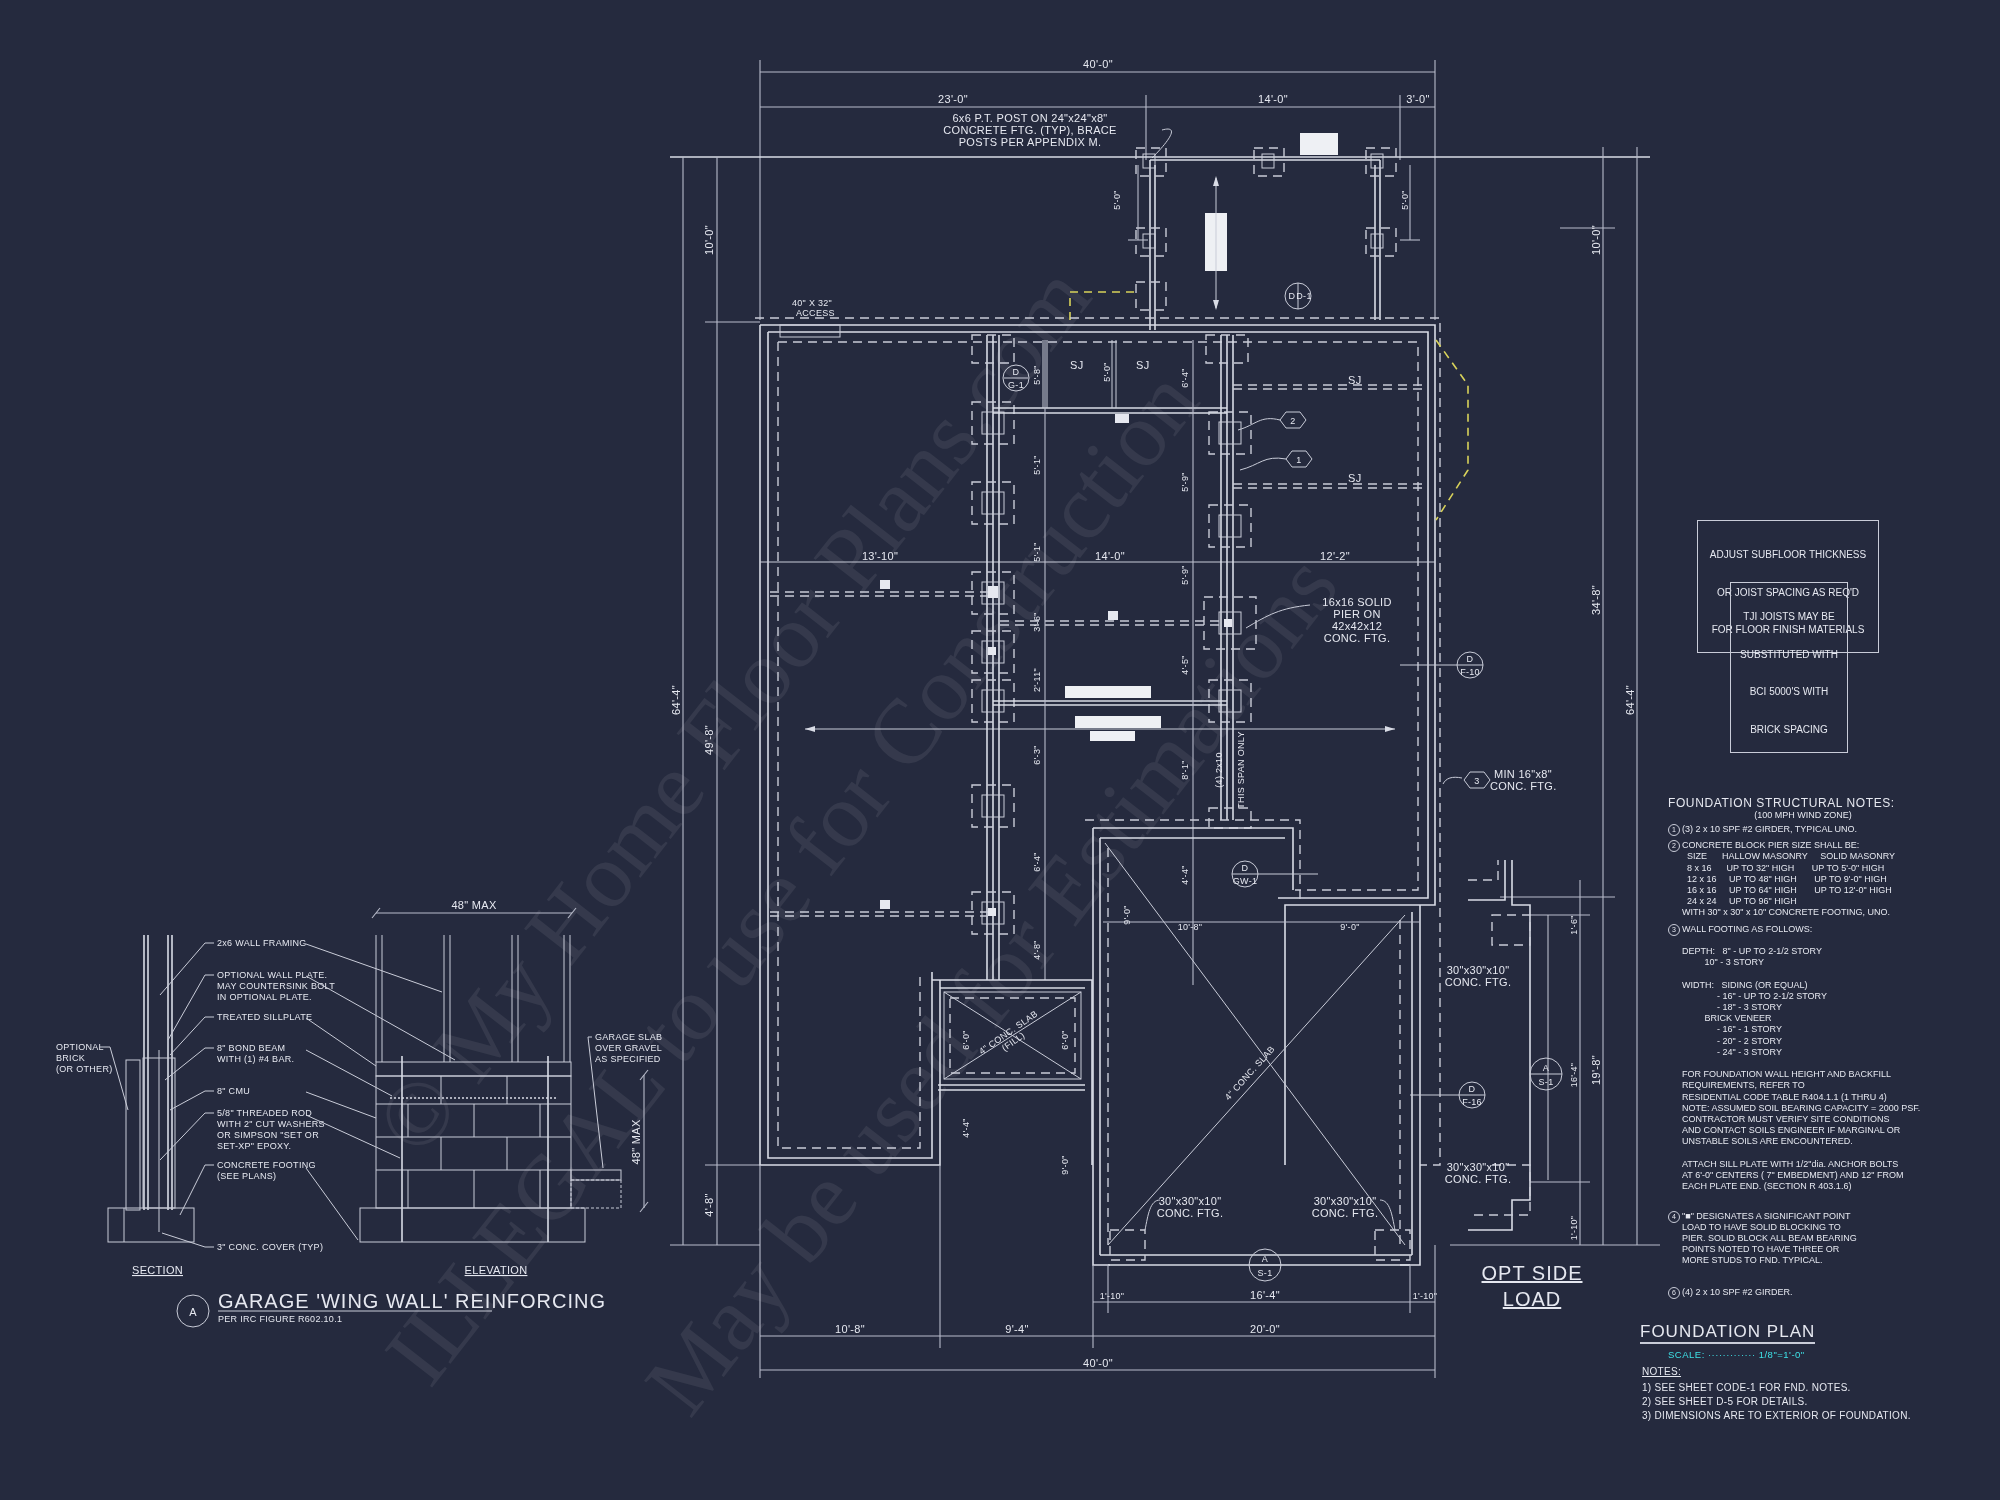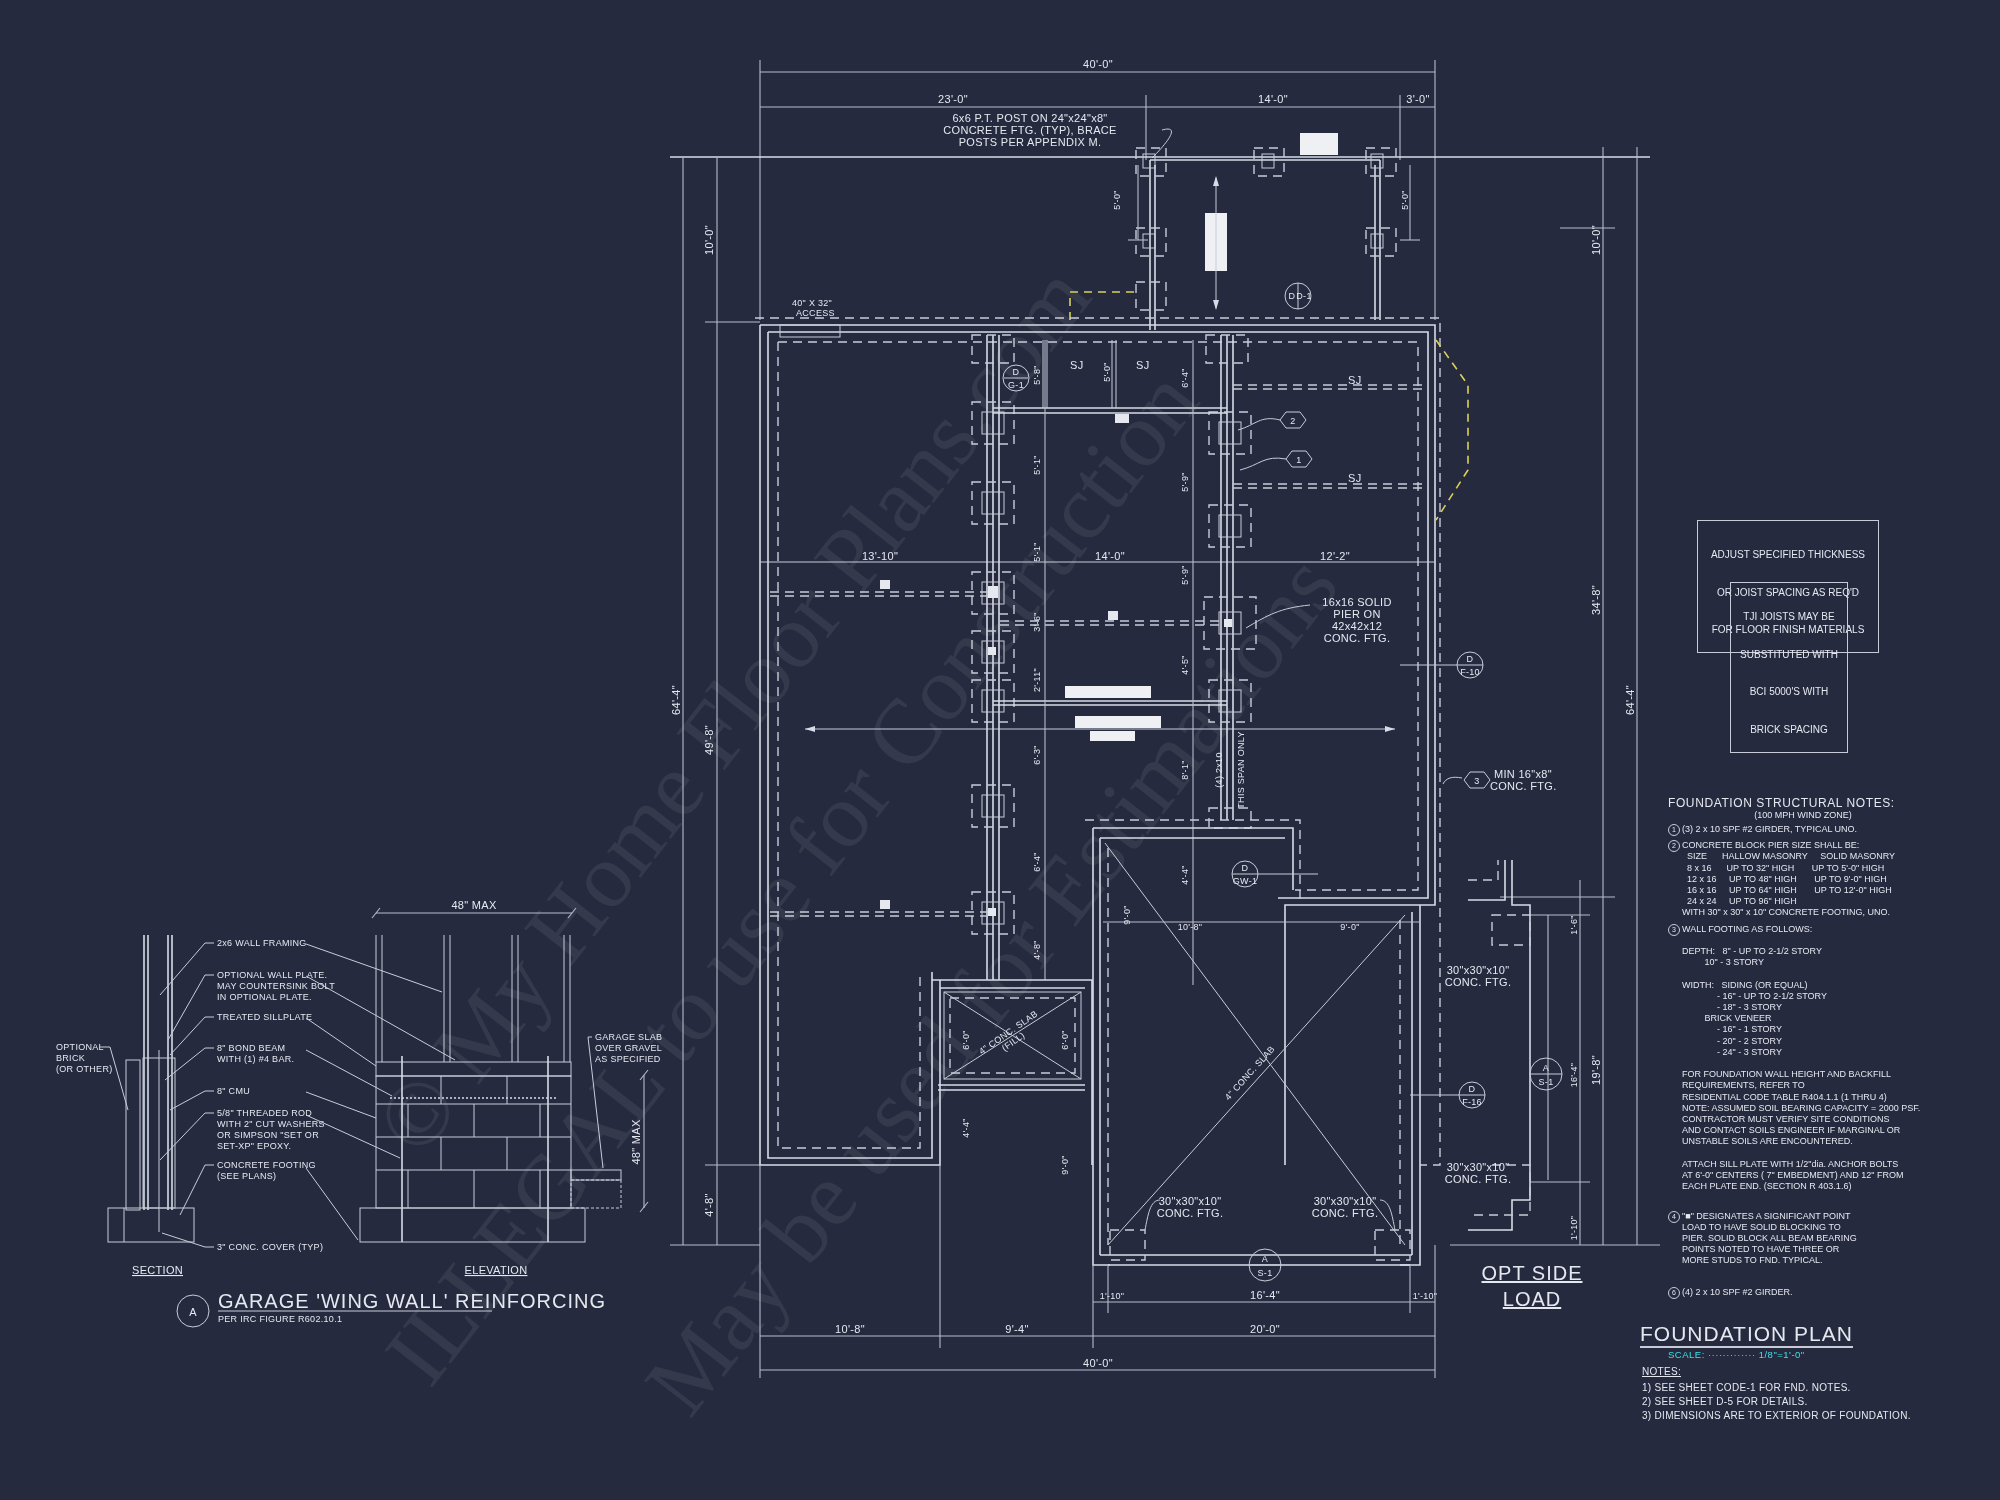--- a/index.html
+++ b/index.html
@@ -9,21 +9,21 @@
   .thin{stroke:#c9ccd8;stroke-width:1;fill:none;}
   .dash{stroke:#c9ccd8;stroke-width:1.4;fill:none;stroke-dasharray:9 6;}
   .dim{stroke:#b9bccb;stroke-width:1.1;fill:none;}
   .ylw{stroke:#d8d25a;stroke-width:1.6;fill:none;stroke-dasharray:8 6;}
   .t{fill:#e6e8f0;font-family:"Liberation Sans",sans-serif;font-size:11px;letter-spacing:.3px;}
   .tsm{fill:#e6e8f0;font-family:"Liberation Sans",sans-serif;font-size:9px;letter-spacing:.3px;}
   .tlg{fill:#e6e8f0;font-family:"Liberation Sans",sans-serif;font-size:20px;letter-spacing:1px;}
   .wm{fill:#ffffff;opacity:.07;font-family:"Liberation Serif",serif;font-size:92px;}
   .note{position:absolute;font-size:10px;line-height:12.5px;color:#e6e8f0;letter-spacing:.3px;white-space:pre;}
   .box{position:absolute;border:1.5px solid #c9ccd8;text-align:center;font-size:10px;line-height:12.5px;padding:3px 6px;white-space:pre;}
-  .title{position:absolute;font-size:21px;letter-spacing:1px;border-bottom:2px solid #c9ccd8;}
+  .title{position:absolute;font-size:17px;letter-spacing:1px;border-bottom:2px solid #c9ccd8;}
   .scale{position:absolute;font-size:9.5px;color:#3ee0e6;letter-spacing:.5px;}
   .ul{text-decoration:underline;}
 </style>
 </head>
 <body>
 
 <svg width="2000" height="1500" viewBox="0 0 2000 1500">
 
   <g>
     <text class="wm" transform="translate(420,1160) rotate(-52)">© My Home Floor Plans.com</text>
@@ -480,21 +480,21 @@
   <g>
     <circle class="thin" cx="193" cy="1311" r="16"></circle>
     <text class="t" x="193" y="1316" text-anchor="middle" font-size="14">A</text>
     <text class="tlg" x="218" y="1308" font-size="15">GARAGE 'WING WALL' REINFORCING</text>
     <line class="thin" x1="218" y1="1311" x2="492" y2="1311"></line>
     <text class="tsm" x="218" y="1322">PER IRC FIGURE R602.10.1</text>
   </g>
 </svg>
 
 <div class="box" style="left:1697px;top:520px;width:168px;">
-  <div>ADJUST SPECIFIED THICKNESS</div>
+  <div>ADJUST SUBFLOOR THICKNESS</div>
   <div>OR JOIST SPACING AS REQ'D</div>
   <div>FOR FLOOR FINISH MATERIALS</div>
 </div>
 <div class="box" style="left:1730px;top:582px;width:104px;">
   <div>TJI JOISTS MAY BE</div>
   <div>SUBSTITUTED WITH</div>
   <div>BCI 5000'S WITH</div>
   <div>BRICK SPACING</div>
 </div>
 

